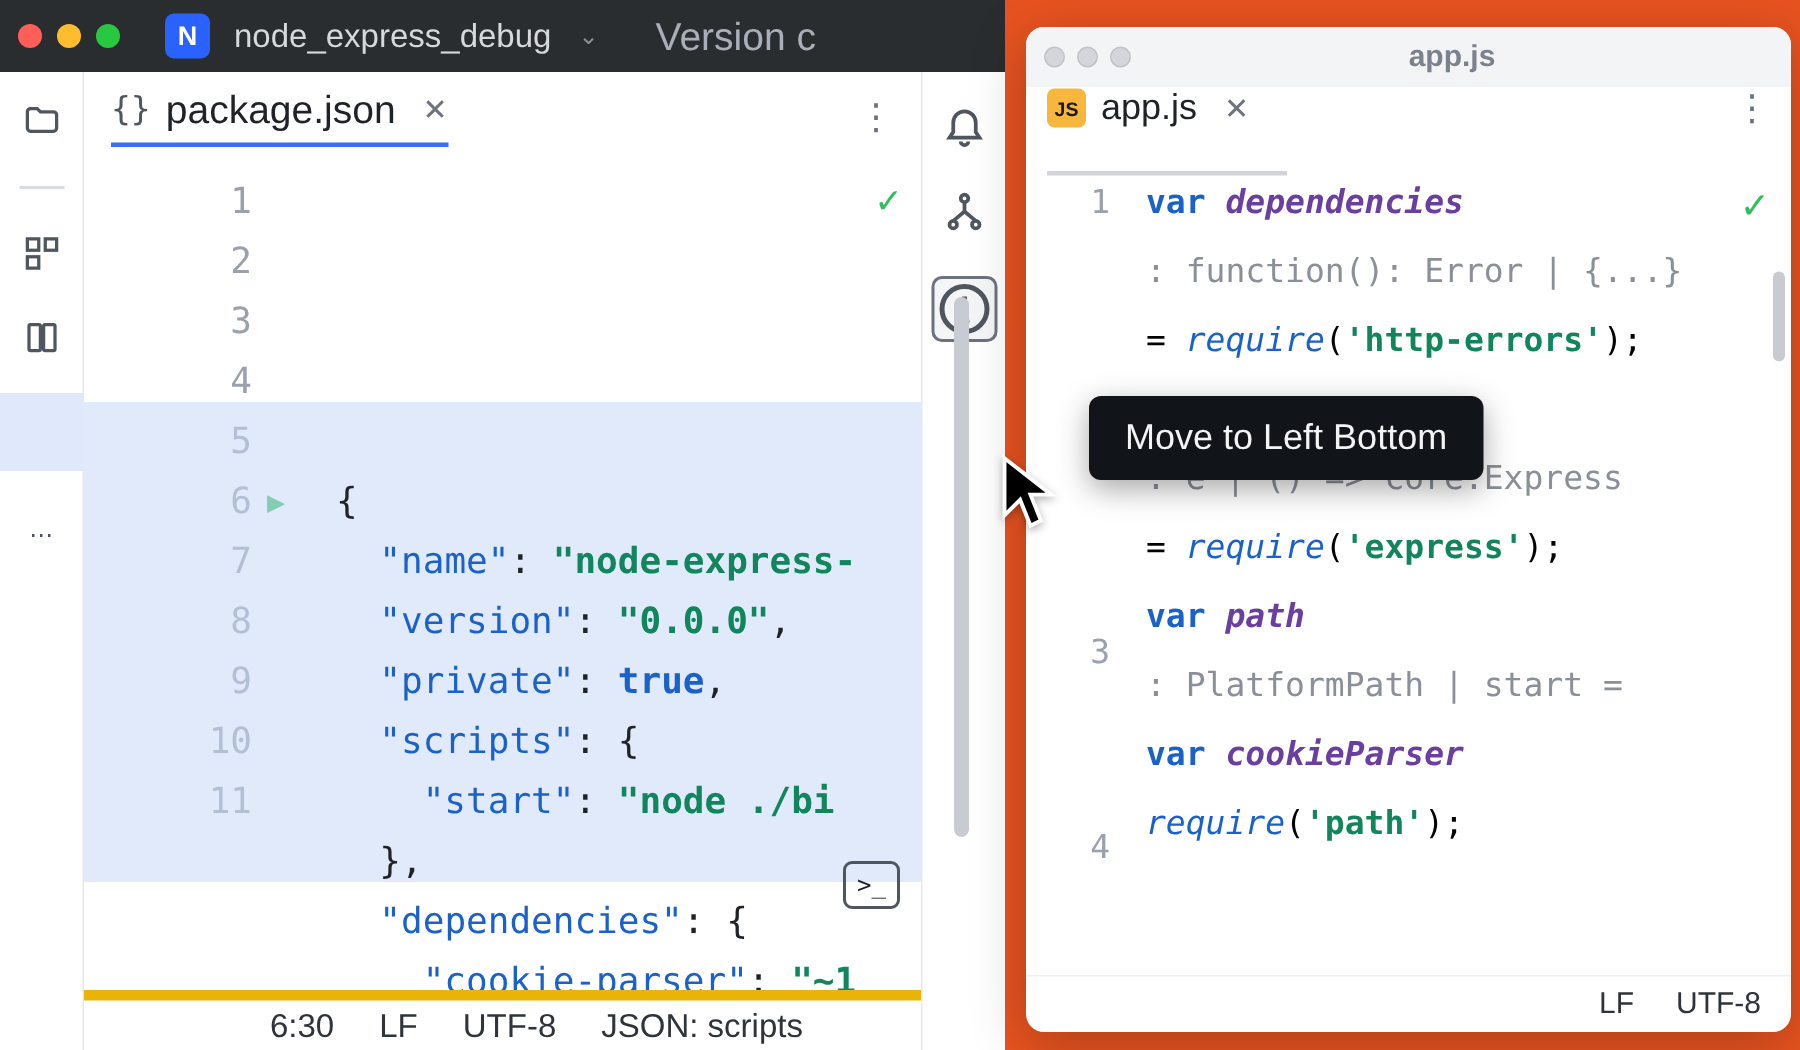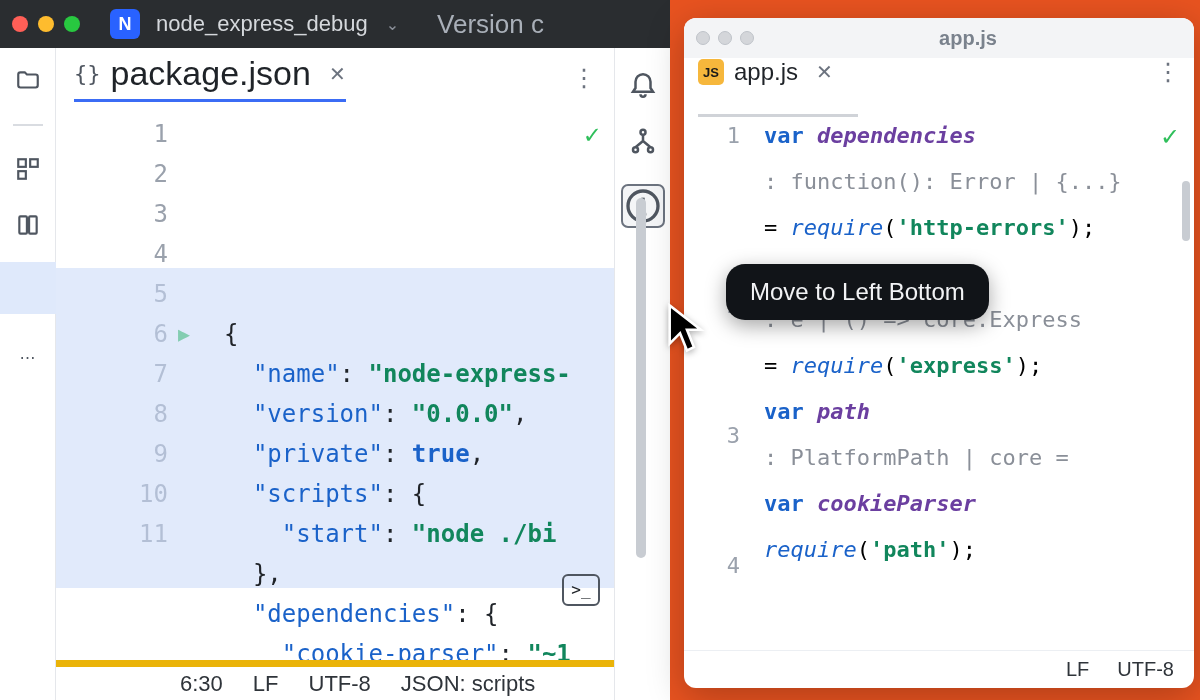--- a/index.html
+++ b/index.html
@@ -51,21 +51,21 @@
       background: #dfe9fb;
       display:flex; align-items:center; justify-content:center;
       margin-top: -6px;
     }
     .editor-pane { flex: 1; display: flex; flex-direction: column; position: relative; }
     .tab-row {
       height: 60px; display: flex; align-items: center;
       padding: 0 18px; justify-content: space-between;
     }
     .file-tab { display: flex; align-items: center; gap: 10px; padding-bottom: 6px; border-bottom: 3px solid #3b6cf5; }
-    .file-tab .fname { font-size: 34px; color: #1f2328; }
+    .file-tab .fname { font-size: 26px; color: #1f2328; }
     .tab-close { color: #6c737f; font-size: 20px; margin-left: 8px; }
     .kebab { color: #6c737f; font-size: 24px; }
     .code-area { flex: 1; display: flex; overflow: hidden; background: #fff; }
     .gutter {
       width: 130px; text-align: right;
       padding: 6px 18px 0 0;
       font-family: "SF Mono", Menlo, monospace;
       font-size: 24px; color: #9aa1ac;
       line-height: 40px;
     }
@@ -161,21 +161,21 @@
     .fscroll { position:absolute; right:4px; top:64px; width:8px; height:60px; background:#c8ccd2; border-radius:4px; }
     .fstatus {
       height:38px; display:flex; align-items:center; justify-content:flex-end;
       gap:28px; padding:0 20px; font-size:20px; color:#2f343a;
       border-top:1px solid #eceff3;
     }
     
     .tooltip {
       position:absolute; left:726px; top:264px;
       background:#111418; color:#f2f3f5;
-      padding:14px 24px; border-radius:19px;
+      padding:14px 24px; border-radius:8px;
       font-size:24px; z-index:50;
       box-shadow:0 6px 20px rgba(0,0,0,.35);
     }
     .cursor {
       position:absolute; left:666px; top:302px; z-index:60;
     }
     .cursor svg { filter: drop-shadow(0 2px 3px rgba(0,0,0,.3)); }
     .vscroll-main {
       position:absolute; top:150px; left:580px;
       width:10px; height:360px; background:#c8ccd2; border-radius:5px;
@@ -337,21 +337,21 @@
       <div class="ln">4</div>
     </div>
     <div class="fcode">
       <div class="fline"><span class="tok-kw">var </span><span class="tok-var">dependencies</span></div>
       <div class="fline tok-hint">  : function(): Error | {...}</div>
       <div class="fline"> = <span class="tok-fn">require</span>(<span class="tok-str">'http-errors'</span>);</div>
       <div class="fline"><span class="tok-kw">var </span><span class="tok-var">express</span></div>
       <div class="fline tok-hint">  : e | () =&gt; core.Express</div>
       <div class="fline"> = <span class="tok-fn">require</span>(<span class="tok-str">'express'</span>);</div>
       <div class="fline"><span class="tok-kw">var </span><span class="tok-var">path</span></div>
-      <div class="fline tok-hint">  : PlatformPath | core  =</div>
+      <div class="fline tok-hint">  : PlatformPath | start  =</div>
       <div class="fline"><span class="tok-kw">var </span><span class="tok-var">cookieParser</span></div>
       <div class="fline"> <span class="tok-fn">require</span>(<span class="tok-str">'path'</span>);</div>
     </div>
   </div>
 
   <div class="fstatus">
     <span>LF</span>
     <span>UTF-8</span>
   </div>
 </div>

